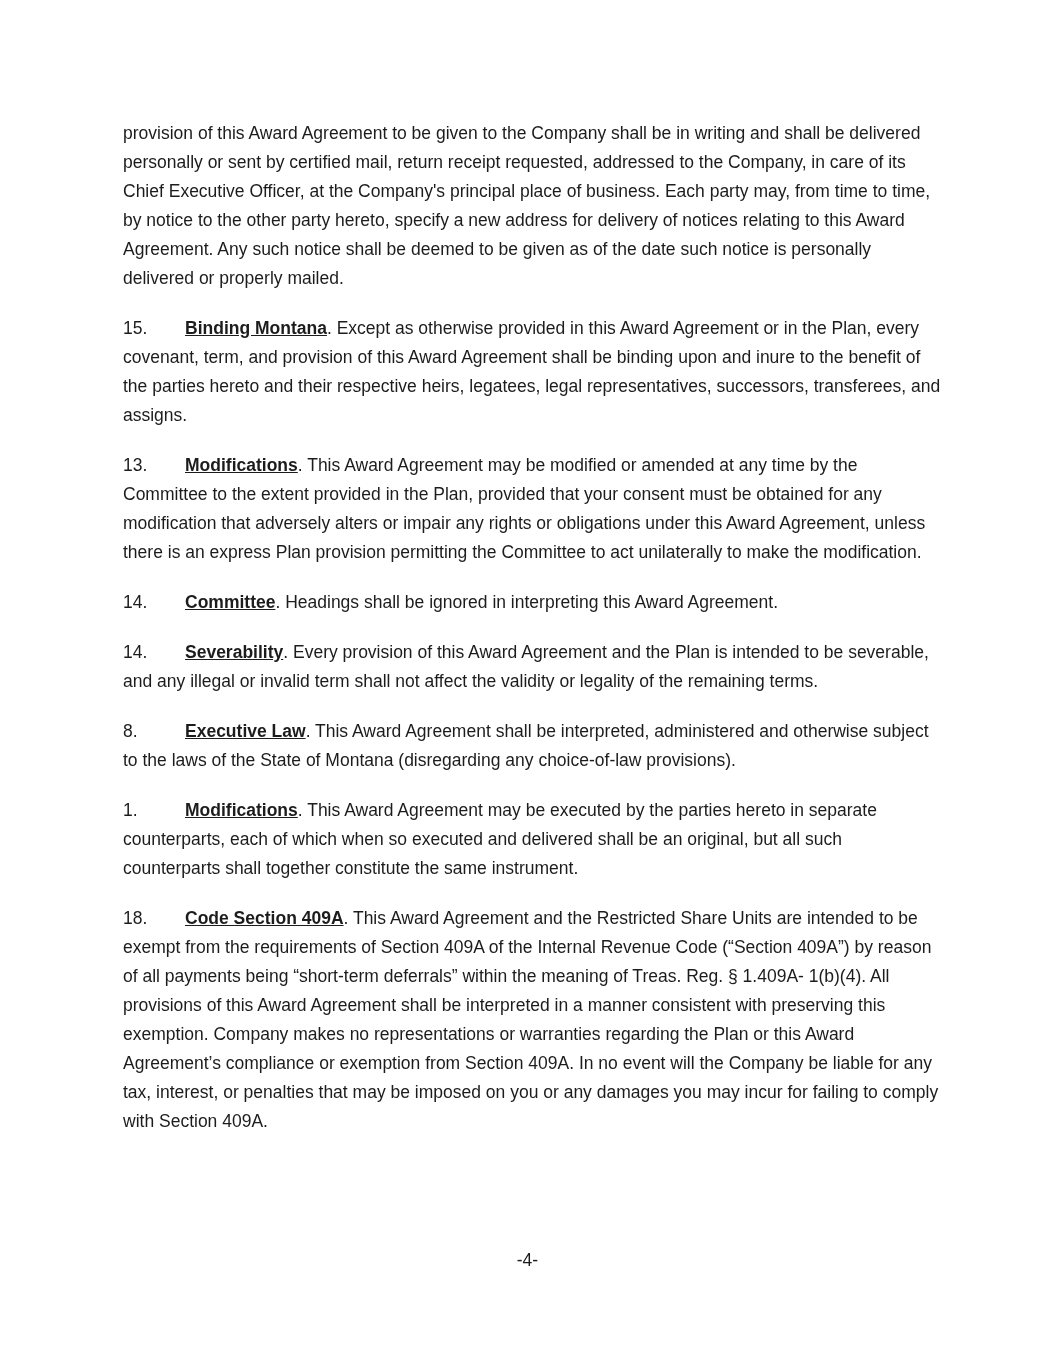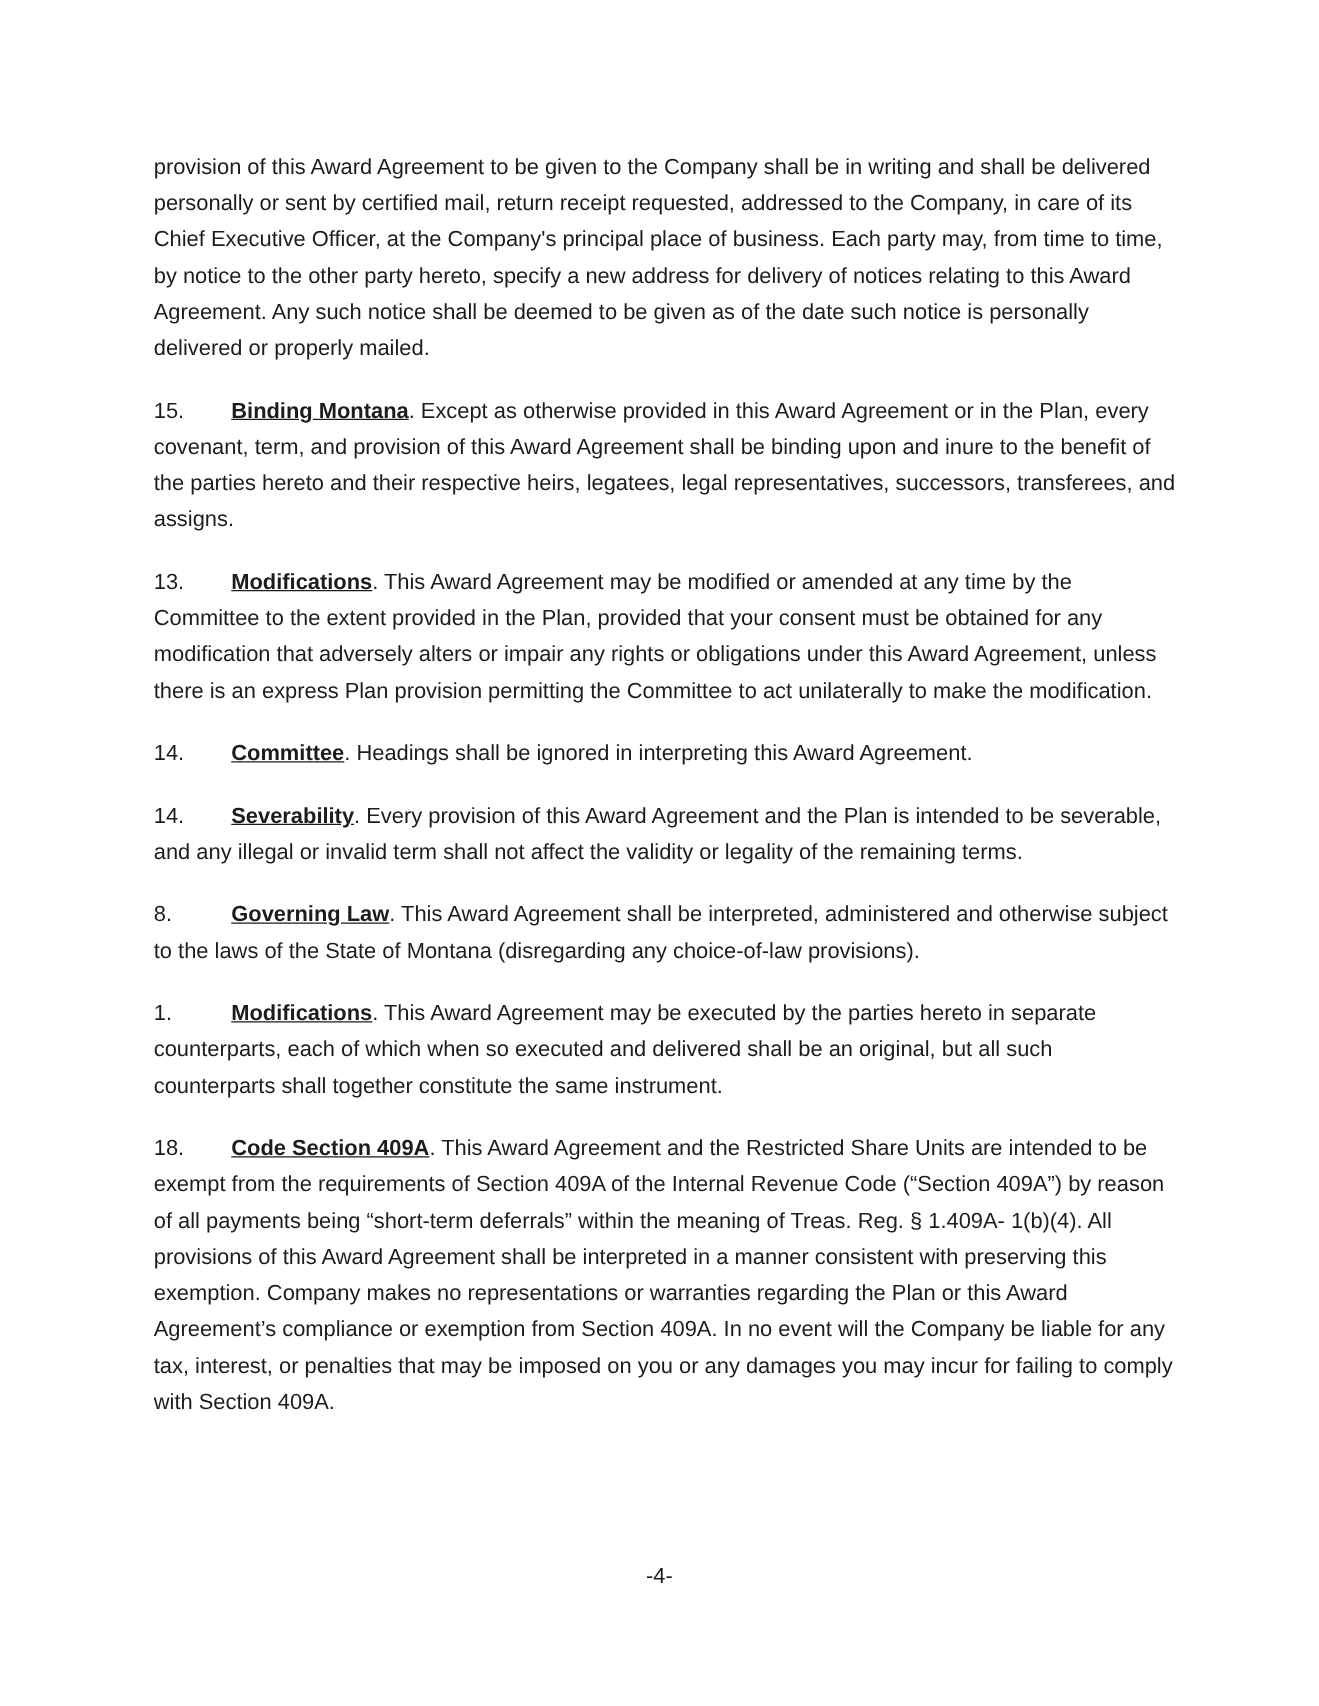--- a/index.html
+++ b/index.html
@@ -67,21 +67,21 @@
 
   <p class="para">
     <span class="pnum">14.</span><span class="phead">Committee</span><span>. Headings shall be ignored in interpreting this Award Agreement.</span>
   </p>
 
   <p class="para">
     <span class="pnum">14.</span><span class="phead">Severability</span><span>. Every provision of this Award Agreement and the Plan is intended to be severable, and any illegal or invalid term shall not affect the validity or legality of the remaining terms.</span>
   </p>
 
   <p class="para">
-    <span class="pnum">8.</span><span class="phead">Governing Law</span><span>. This Award Agreement shall be interpreted, administered and otherwise subject to the laws of the State of Montana (disregarding any choice-of-law provisions).</span>
+    <span class="pnum">8.</span><span class="phead">Executive Law</span><span>. This Award Agreement shall be interpreted, administered and otherwise subject to the laws of the State of Montana (disregarding any choice-of-law provisions).</span>
   </p>
 
   <p class="para">
     <span class="pnum">1.</span><span class="phead">Modifications</span><span>. This Award Agreement may be executed by the parties hereto in separate counterparts, each of which when so executed and delivered shall be an original, but all such counterparts shall together constitute the same instrument.</span>
   </p>
 
   <p class="para">
     <span class="pnum">18.</span><span class="phead">Code Section 409A</span><span>. This Award Agreement and the Restricted Share Units are intended to be exempt from the requirements of Section 409A of the Internal Revenue Code (“Section 409A”) by reason of all payments being “short-term deferrals” within the meaning of Treas. Reg. § 1.409A- 1(b)(4). All provisions of this Award Agreement shall be interpreted in a manner consistent with preserving this exemption. Company makes no representations or warranties regarding the Plan or this Award Agreement’s compliance or exemption from Section 409A. In no event will the Company be liable for any tax, interest, or penalties that may be imposed on you or any damages you may incur for failing to comply with Section 409A.</span>
   </p>
 

